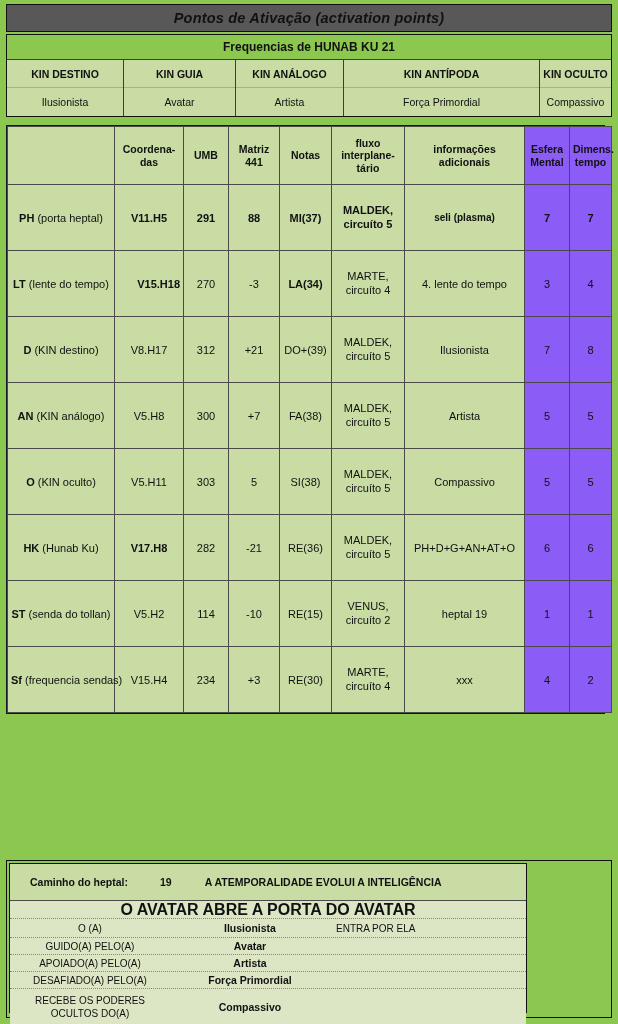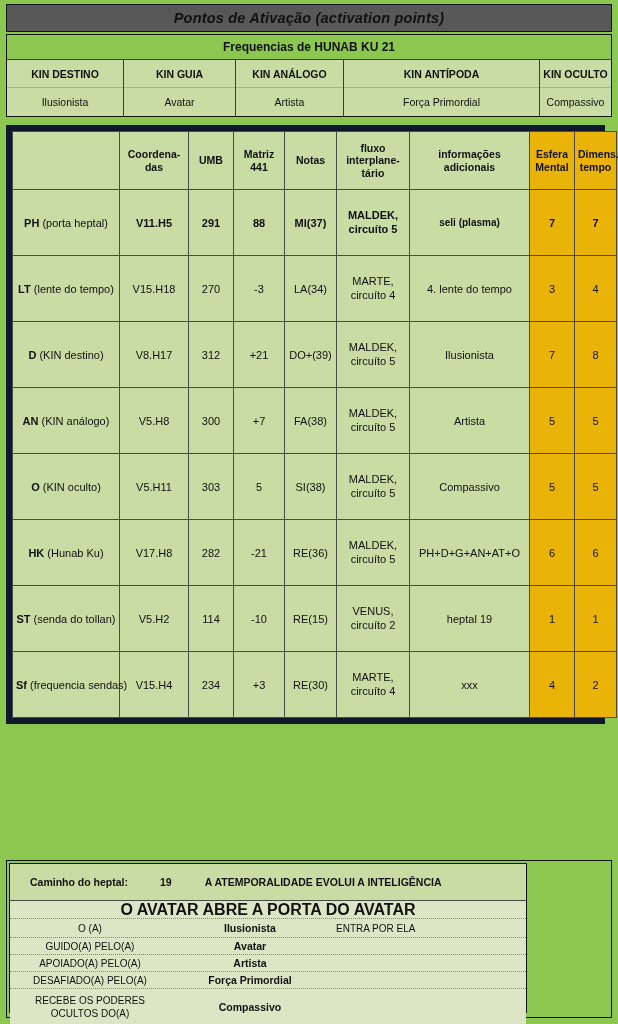--- a/index.html
+++ b/index.html
@@ -101,21 +101,21 @@
     color: #111;
     white-space: nowrap;
   }
 
   
   .maintable {
     position: absolute;
     left: 6px;
     top: 125px;
     width: 599px;
-    border: 6px solid #0f172a;
+    border: 1px solid #0f172a;
     border-collapse: collapse;
     box-sizing: border-box;
     background: #C8DCA4;
   }
   table.mt {
     border-collapse: collapse;
     width: 100%;
     table-layout: fixed;
   }
   table.mt td, table.mt th {
@@ -128,21 +128,21 @@
     background: #C8DCA4;
   }
   table.mt thead th {
     height: 58px;
     font-size: 10.5px;
     font-weight: bold;
     line-height: 1.15;
   }
   table.mt thead th.bright,
   table.mt tbody td.bright {
-    background: #eab308;
+    background: #8b5cf6;
   }
   table.mt tbody td {
     height: 66px;
     font-size: 11px;
   }
   td.rowlabel {
     text-align: right;
     padding-right: 5px;
     font-size: 11px;
     white-space: nowrap;
@@ -319,24 +319,24 @@
             <td style="font-weight: bold;">291</td>
             <td style="font-weight: bold;">88</td>
             <td style="font-weight: bold;">MI(37)</td>
             <td class="flux" style="font-weight: bold;"><span>MALDEK,</span><br><span>circuíto 5</span></td>
             <td class="info" style="font-weight: bold; font-size: 10px;">seli  (plasma)</td>
             <td class="bright" style="font-weight: bold;">7</td>
             <td class="bright" style="font-weight: bold;">7</td>
           </tr>
           <tr>
             <td class="rowlabel"><b>LT</b> <span>(lente do tempo)</span></td>
-            <td style="font-weight: normal;">V15.H18</td>
+            <td style="font-weight: bold; text-align: right;">V15.H18</td>
             <td style="font-weight: normal;">270</td>
             <td style="font-weight: normal;">-3</td>
-            <td style="font-weight: normal;">LA(34)</td>
+            <td style="font-weight: bold;">LA(34)</td>
             <td class="flux" style="font-weight: normal;"><span>MARTE,</span><br><span>circuíto 4</span></td>
             <td class="info">4. lente do tempo</td>
             <td class="bright" style="font-weight: normal;">3</td>
             <td class="bright" style="font-weight: normal;">4</td>
           </tr>
           <tr>
             <td class="rowlabel"><b>D</b> <span>(KIN destino)</span></td>
             <td style="font-weight: normal;">V8.H17</td>
             <td style="font-weight: normal;">312</td>
             <td style="font-weight: normal;">+21</td>
@@ -363,21 +363,21 @@
             <td style="font-weight: normal;">303</td>
             <td style="font-weight: normal;">5</td>
             <td style="font-weight: normal;">SI(38)</td>
             <td class="flux" style="font-weight: normal;"><span>MALDEK,</span><br><span>circuíto 5</span></td>
             <td class="info">Compassivo</td>
             <td class="bright" style="font-weight: normal;">5</td>
             <td class="bright" style="font-weight: normal;">5</td>
           </tr>
           <tr>
             <td class="rowlabel"><b>HK</b> <span>(Hunab Ku)</span></td>
-            <td style="font-weight: normal;">V17.H8</td>
+            <td style="font-weight: bold;">V17.H8</td>
             <td style="font-weight: normal;">282</td>
             <td style="font-weight: normal;">-21</td>
             <td style="font-weight: normal;">RE(36)</td>
             <td class="flux" style="font-weight: normal;"><span>MALDEK,</span><br><span>circuíto 5</span></td>
             <td class="info">PH+D+G+AN+AT+O</td>
             <td class="bright" style="font-weight: normal;">6</td>
             <td class="bright" style="font-weight: normal;">6</td>
           </tr>
           <tr>
             <td class="rowlabel"><b>ST</b> <span>(senda do tollan)</span></td>

